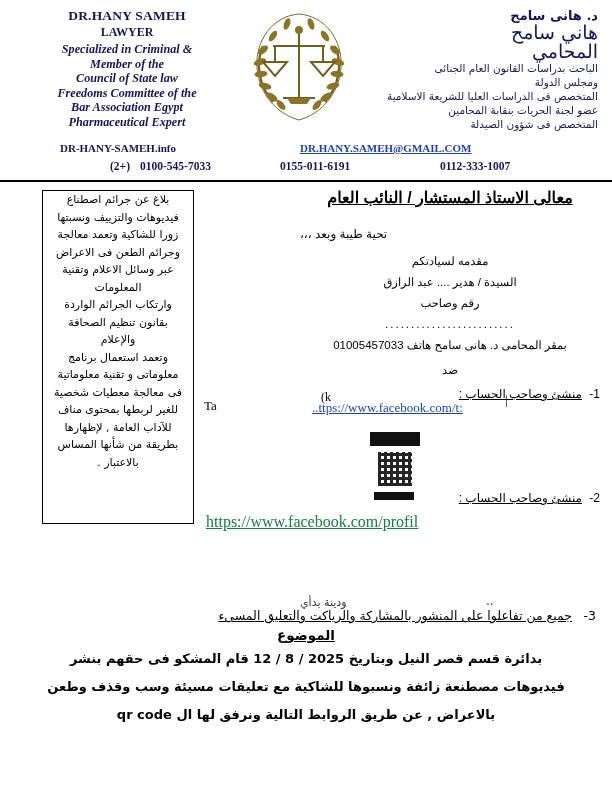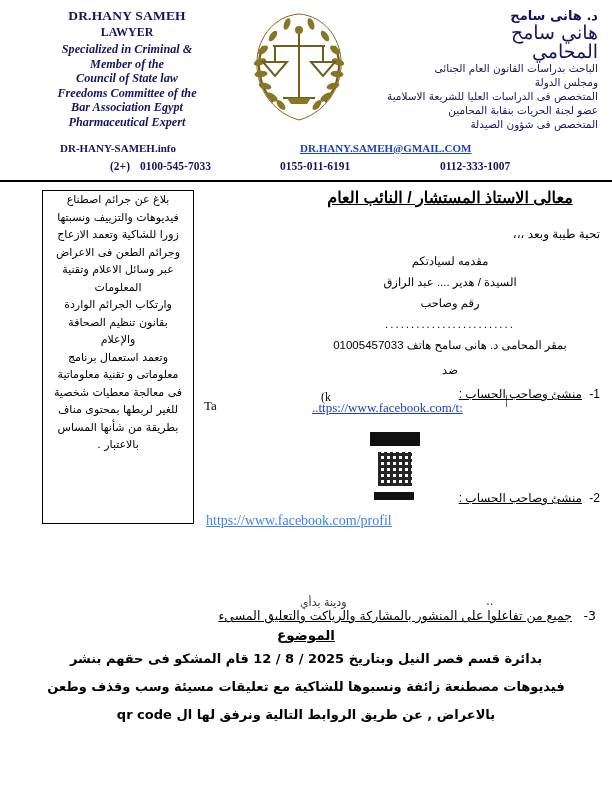--- a/index.html
+++ b/index.html
@@ -173,21 +173,21 @@
   .to-title {
     font-weight: bold;
     font-size: 16px;
     text-decoration: underline;
     letter-spacing: .5px;
     margin-bottom: 8px;
     text-align: center;
   }
   .greet {
     font-size: 12px;
-    text-align: right;
+    text-align: left;
     margin-bottom: 10px;
     margin-top: 20px;
   }
   .ln {
     font-size: 12px;
     line-height: 21px;
   }
   .ln-center { text-align: center; font-size: 11.5px; }
   .dd { letter-spacing: 2px; }
 
@@ -214,22 +214,22 @@
     font-family: "Liberation Serif", serif;
     font-size: 13px;
     color: #1b3fbf;
     text-decoration: underline;
   }
   .link-2 {
     position: absolute;
     left: 206px;
     top: 513px;
     font-family: "Liberation Serif", serif;
-    font-size: 14px;
-    color: #3b82f6;
+    font-size: 16px;
+    color: #15803d;
     text-decoration: underline;
   }
   .stray-ta {
     position: absolute;
     left: 204px;
     top: 398px;
     font-family: "Liberation Serif", serif;
     font-size: 13px;
     color: #000;
   }
@@ -421,31 +421,32 @@
       <span class="c-p2">0155-011-6191</span>
       <span class="c-p3">0112-333-1007</span>
     </div>
 
     <div class="hdr-rule"></div>
   </div>
 
   <div class="left-box">
     <div>بلاغ عن جرائم اصطناع</div>
     <div>فيديوهات والتزييف ونسبتها</div>
-    <div>زورا للشاكية وتعمد الازعاج</div>
+    <div>زورا للشاكية وتعمد معالجة</div>
     <div>وجرائم الطعن فى الاعراض</div>
     <div>عبر وسائل الاعلام وتقنية</div>
     <div>المعلومات</div>
     <div>وارتكاب الجرائم الواردة</div>
     <div>بقانون تنظيم الصحافة</div>
     <div>والإعلام</div>
     <div>وتعمد استعمال برنامج</div>
     <div>معلوماتى و تقنية معلوماتية</div>
     <div>فى معالجة معطيات شخصية</div>
     <div>للغير لربطها بمحتوى مناف</div>
+    <div>للآداب العامة , لإظهارها</div>
     <div>بطريقة من شأنها المساس</div>
     <div>بالاعتبار .</div>
   </div>
 
   <div class="main-ar">
     <div class="to-title">معالى الاستاذ المستشار / النائب العام</div>
     <div class="greet">تحية طيبة وبعد ،،،</div>
     <div class="ln ln-center">مقدمه لسيادتكم</div>
     <div class="ln ln-center">السيدة / هدير .... عبد الرازق</div>
     <div class="ln ln-center">رقم وصاحب</div>

